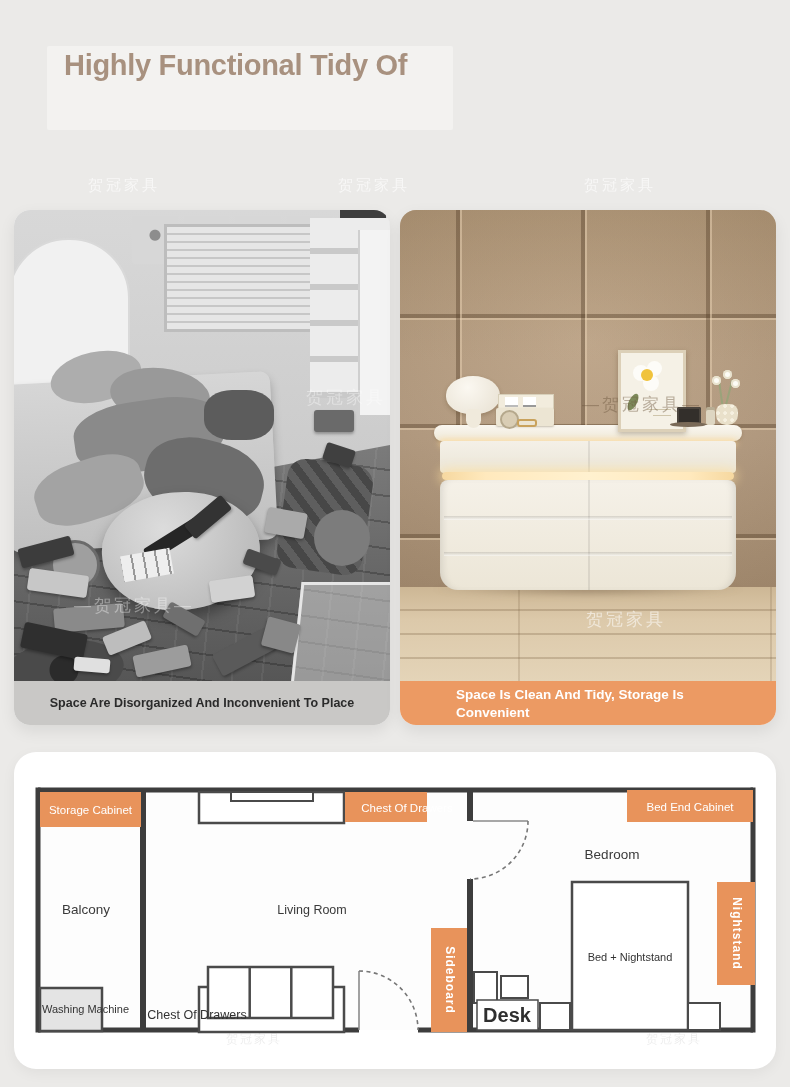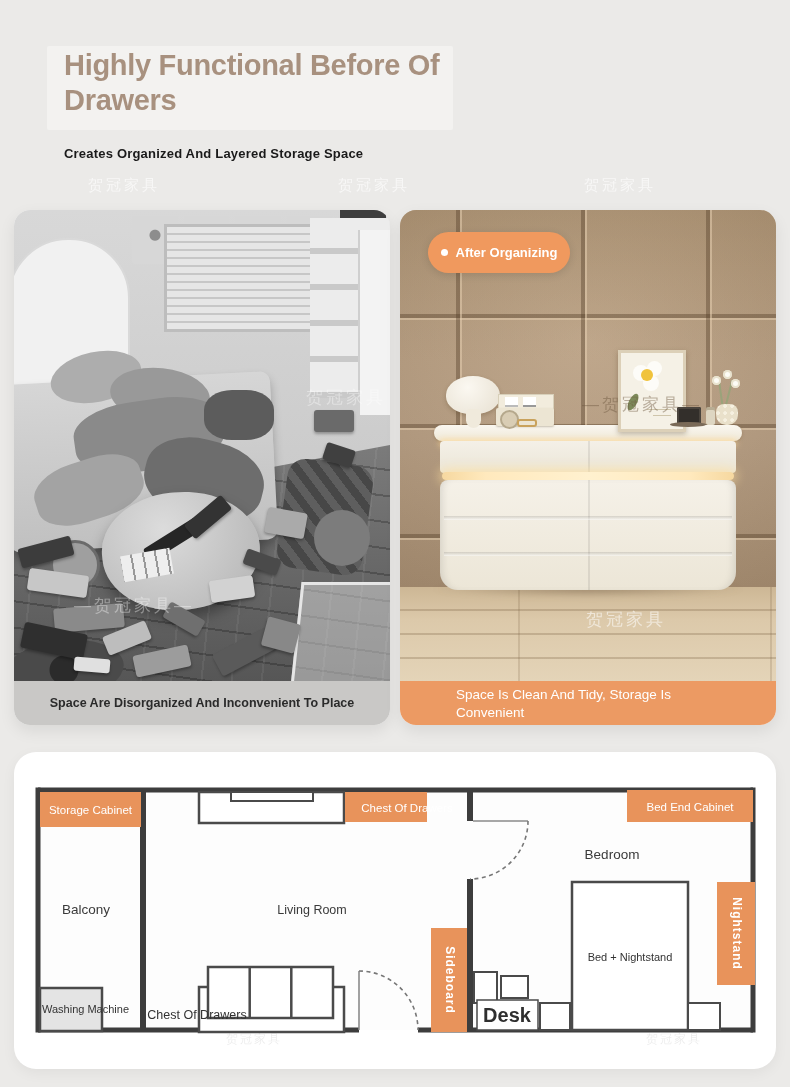--- a/index.html
+++ b/index.html
@@ -23,21 +23,21 @@
   .scene{position:absolute;left:0;top:0;width:376px;height:471px;overflow:hidden;}
   .badge{position:absolute;display:flex;align-items:center;justify-content:center;font-weight:700;}
   .badge-white{left:39px;top:23px;width:140px;height:38px;border-radius:19px;background:#ffffff;
     color:#202020;font-size:13.5px;box-shadow:0 2px 8px rgba(0,0,0,.18);}
   .badge-orange{left:28px;top:22px;width:142px;height:41px;border-radius:21px;background:#f0995e;
     color:#ffffff;font-size:13px;gap:8px;box-shadow:0 2px 8px rgba(0,0,0,.12);}
   .badge-dot{width:7px;height:7px;border-radius:50%;background:#fff;display:inline-block;}
   .caption{position:absolute;left:0;bottom:0;width:376px;height:44px;box-sizing:border-box;}
   .caption-gray{background:#c9c8c6;color:#2b2b2b;font-size:12.5px;font-weight:700;
     display:flex;align-items:center;justify-content:center;text-align:center;}
-  .caption-orange{background:#ec9a63;color:#fff;font-size:13.5px;font-weight:400;line-height:18px;
+  .caption-orange{background:#ec9a63;color:#fff;font-size:13.5px;font-weight:700;line-height:18px;
     padding:5px 60px 0 56px;}
 
   
   .sb-wall{left:0;top:0;width:376px;height:320px;background:linear-gradient(180deg,#d8d8d8,#c8c8c8);}
   .sb-banners{left:118px;top:6px;width:252px;height:48px;display:flex;gap:6px;}
   .sb-banners div{flex:1;background:radial-gradient(circle at 50% 40%, #8d8d8d 5px, transparent 6px),#d7d7d7;border-radius:2px;}
   .sb-blinds{left:150px;top:14px;width:168px;height:102px;border:3px solid #bdbdbd;
     background:repeating-linear-gradient(180deg,#e6e6e6 0 6px,#c7c7c7 6px 8px);}
   .sb-plant{left:326px;top:0;width:46px;height:52px;background:#3e3e3e;border-radius:0 0 50% 50%;}
   .sb-headboard{left:-6px;top:28px;width:118px;height:150px;background:#f1f1f1;border:2px solid #d9d9d9;
@@ -139,22 +139,21 @@
   .fp-dark-md{font:12.5px "Liberation Sans",sans-serif;fill:#333;}
   .fp-desk{font:700 20px "Liberation Sans",sans-serif;fill:#2f2f2f;}
   .fp-wm{font:12px "Liberation Sans",sans-serif;fill:rgba(0,0,0,.08);letter-spacing:2px;}
 </style>
 </head>
 <body>
 
 <div class="page">
 
   <div class="abs title-highlight"></div>
-  <h1 class="abs page-title"><span>Highly Functional Before Of</span><br><span>Drawers</span></h1>
-  <p class="abs page-subtitle">Creates Organized And Layered Storage Space</p>
+  <h1 class="abs page-title"><span>Highly Functional Tidy Of</span><br></h1>
   <span class="abs wm wm-row1" style="left:88px;">贺冠家具</span>
   <span class="abs wm wm-row1" style="left:338px;">贺冠家具</span>
   <span class="abs wm wm-row1" style="left:584px;">贺冠家具</span>
 
   <article class="abs card card-before">
     <div class="scene">
       <div class="abs sb-wall"></div>
       <div class="abs sb-banners">
           <div></div>
           <div></div>
@@ -249,24 +248,20 @@
       <div class="abs sa-perfume"></div>
       <div class="abs sa-stem" style="left:320px;top:172px;transform:rotate(-8deg);"></div>
       <div class="abs sa-stem" style="left:328px;top:170px;transform:rotate(14deg);"></div>
       <div class="abs sa-bloom" style="left:312px;top:166px;"></div>
       <div class="abs sa-bloom" style="left:323px;top:160px;"></div>
       <div class="abs sa-bloom" style="left:331px;top:169px;"></div>
       <div class="abs sa-vase"></div>
       <span class="abs wm-img" style="left:182px;top:183px;color:rgba(110,88,64,.45);">—贺冠家具—</span>
       <span class="abs wm-img" style="left:186px;top:398px;color:rgba(255,255,255,.55);">贺冠家具</span>
     </div>
-    <div class="badge badge-orange">
-        <span class="badge-dot"></span>
-        <span>After Organizing</span>
-      </div>
     <div class="caption caption-orange">Space Is Clean And Tidy, Storage Is Convenient</div>
   </article>
 
   <section class="abs plan-card">
     <svg width="762" height="317" viewBox="0 0 762 317">
 
       <rect x="24" y="38" width="715" height="240" fill="#fdfdfd"></rect>
 
       <g stroke="#3d3d3d" stroke-width="5">
         <path d="M24,38 H739"></path>

